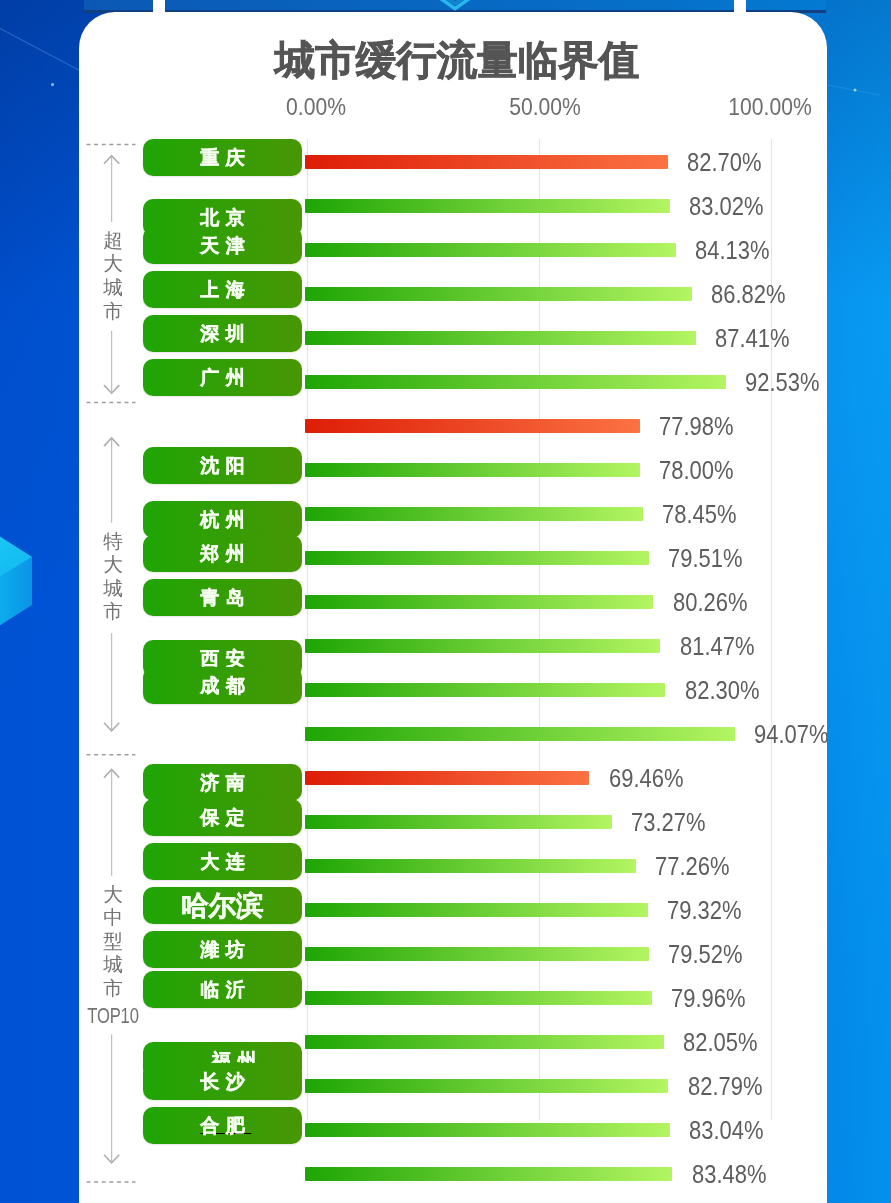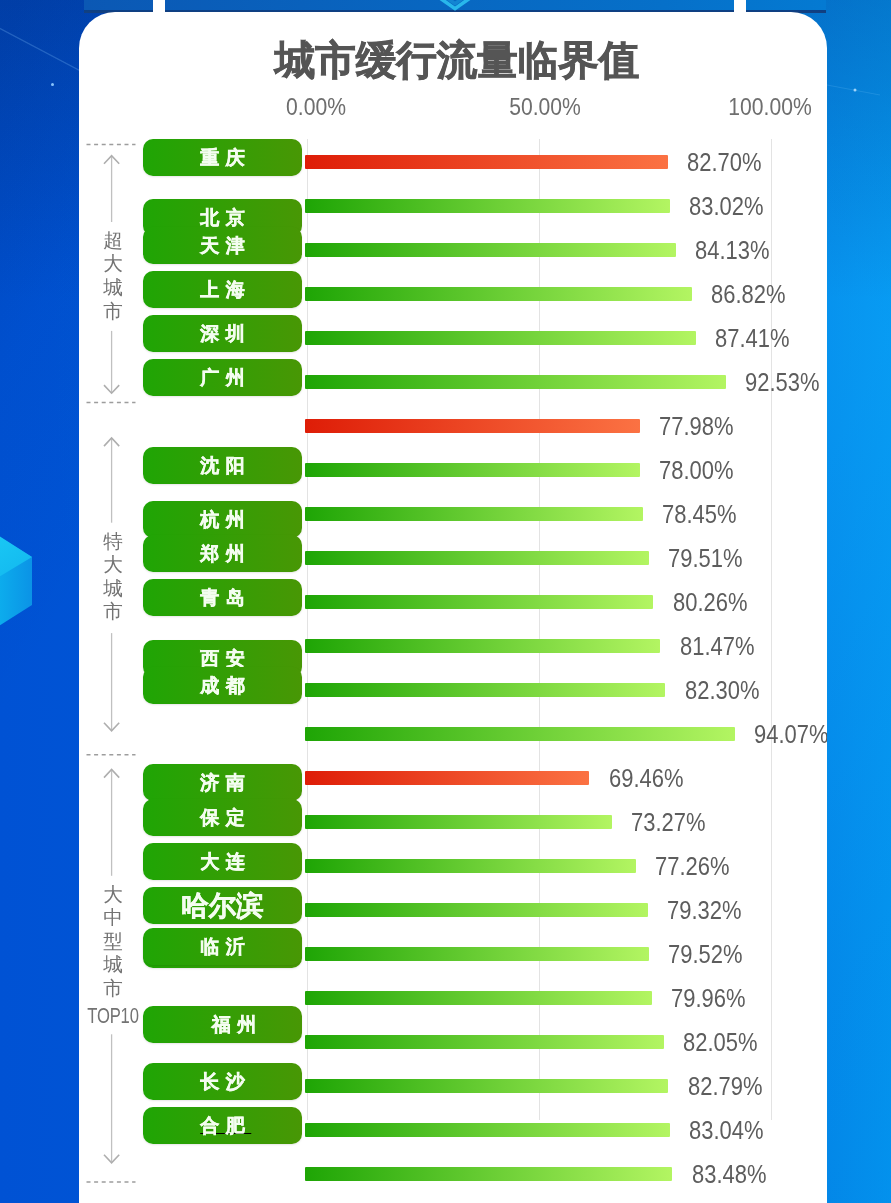--- a/index.html
+++ b/index.html
@@ -223,26 +223,26 @@
       <div class="pill" style="top: 874.8px;">
         <span class="tight">哈尔滨</span>
       </div>
       <div class="bar g" style="left: 226.2px; width: 342.579px; top: 891.3px;"></div>
       <div class="vlabel" style="left: 587.979px; top: 883.8px;">79.32%</div>
       <div class="pill" style="top: 918.8px;">
         <span>潍坊</span>
       </div>
       <div class="bar g" style="left: 226.2px; width: 343.763px; top: 935.3px;"></div>
       <div class="vlabel" style="left: 589.163px; top: 927.8px;">79.52%</div>
-      <div class="pill" style="top: 916px;">
+      <div class="pill" style="top: 959px;">
         <span>临沂</span>
       </div>
       <div class="bar g" style="left: 226.2px; width: 346.367px; top: 979.3px;"></div>
       <div class="vlabel" style="left: 591.767px; top: 971.8px;">79.96%</div>
-      <div class="pill" style="top: 994px; padding-left: 23px;">
+      <div class="pill" style="top: 1030px; padding-left: 23px;">
         <span>福州</span>
       </div>
       <div class="bar g" style="left: 226.2px; width: 358.738px; top: 1023.3px;"></div>
       <div class="vlabel" style="left: 604.138px; top: 1015.8px;">82.05%</div>
       <div class="pill" style="top: 1050.8px;">
         <span>长沙</span>
       </div>
       <div class="bar g" style="left: 226.2px; width: 363.117px; top: 1067.3px;"></div>
       <div class="vlabel" style="left: 608.517px; top: 1059.8px;">82.79%</div>
       <div class="pill" style="top: 1094.8px; text-decoration: underline;">

